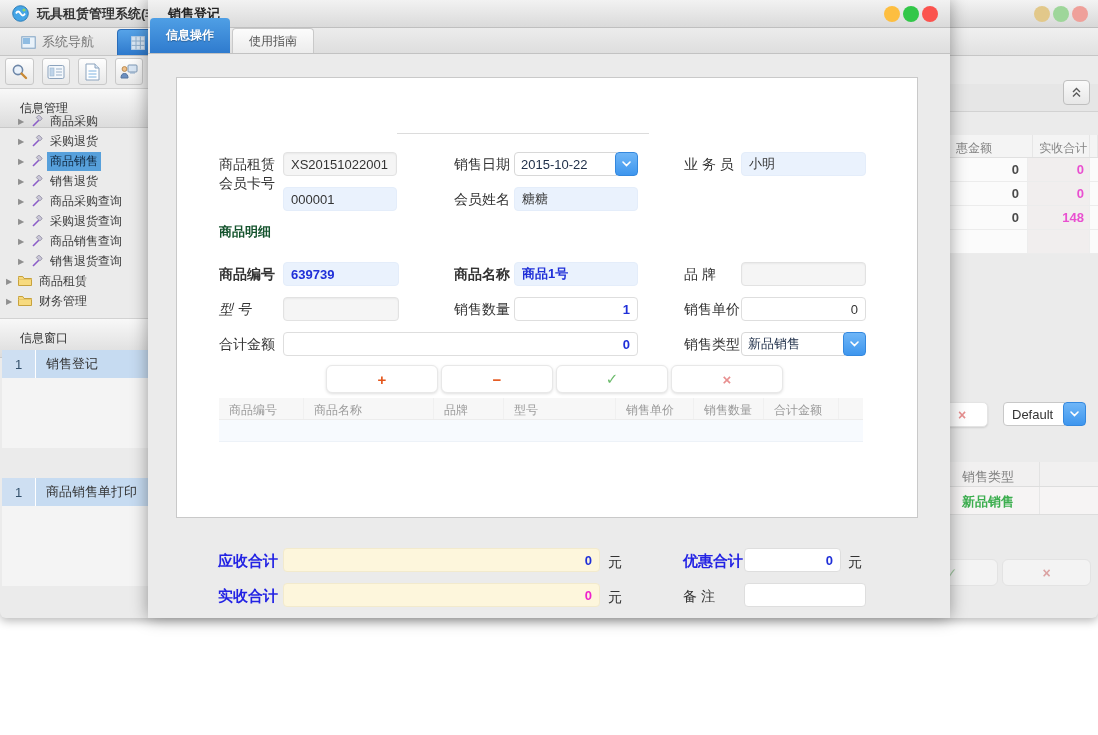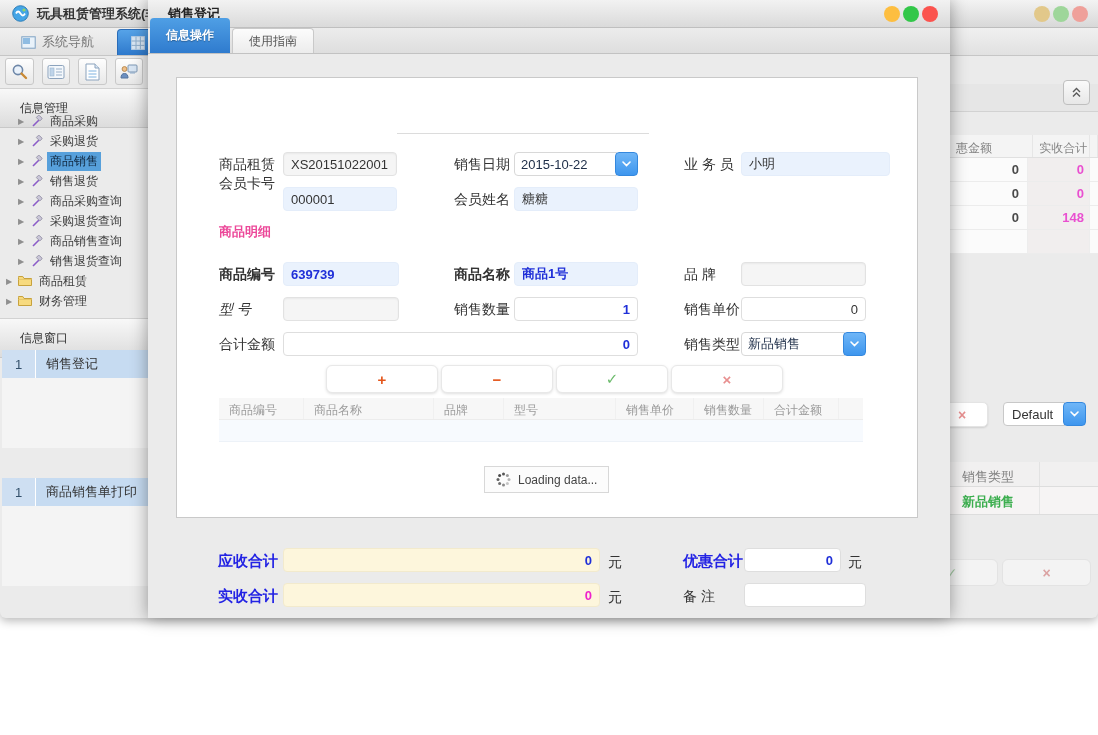--- a/index.html
+++ b/index.html
@@ -435,28 +435,28 @@
       <div class="flabel" style="left:277px; top:74px;">销售日期</div>
       <div class="combo" style="left:337px; top:74px; width:124px;">
         <div class="cfield">2015-10-22</div>
         <div class="combo-btn">
           <svg width="9" height="6">
               <path d="M1 1 L4.5 4.5 L8 1" stroke="#fff" stroke-width="1.6" fill="none" stroke-linecap="round"></path>
             </svg>
         </div>
       </div>
       <div class="flabel" style="left:507px; top:74px;">业 务 员</div>
-      <div class="inp inp-blue" style="left:564px; top:74px; width:149px;">小明</div>
+      <div class="inp inp-blue" style="left:564px; top:74px; width:125px;">小明</div>
 
       <div class="flabel" style="left:42px; top:93px;">会员卡号</div>
       <div class="inp inp-blue" style="left:106px; top:109px; width:114px;">000001</div>
       <div class="flabel" style="left:277px; top:109px;">会员姓名</div>
       <div class="inp inp-blue" style="left:337px; top:109px; width:124px;">糖糖</div>
 
-      <div class="flabel" style="left:42px; top:142px; font-size:13px; font-weight:bold; color:#ec4899;">商品明细</div>
+      <div class="flabel" style="left:42px; top:142px; font-size:13px; font-weight:bold; color:#14532d;">商品明细</div>
 
       <div class="flabel bold" style="left:42px; top:184px;">商品编号</div>
       <div class="inp inp-blue val-blue" style="left:106px; top:184px; width:116px;">639739</div>
       <div class="flabel bold" style="left:277px; top:184px;">商品名称</div>
       <div class="inp inp-blue val-blue" style="left:337px; top:184px; width:124px;">商品1号</div>
       <div class="flabel" style="left:507px; top:184px;">品 牌</div>
       <div class="inp inp-gray" style="left:564px; top:184px; width:125px;"></div>
 
       <div class="flabel" style="left:42px; top:219px;font-style:italic;">型 号</div>
       <div class="inp inp-gray" style="left:106px; top:219px; width:116px;"></div>
@@ -496,35 +496,20 @@
           <div class="dt-th" style="width:130px;">商品名称</div>
           <div class="dt-th" style="width:70px;">品牌</div>
           <div class="dt-th" style="width:112px;">型号</div>
           <div class="dt-th" style="width:78px;">销售单价</div>
           <div class="dt-th" style="width:70px;">销售数量</div>
           <div class="dt-th" style="width:75px;">合计金额</div>
           <div class="dt-th" style="width:24px; border-right:none;"></div>
         </div>
         <div class="dt-body">
           <div class="dt-emptyrow"></div>
-          <div class="loadbox">
-            <span style="display:flex;">
-              <svg width="15" height="15">
-                  <circle cx="7.5" cy="2" r="1.5" fill="#555"></circle>
-                  <circle cx="11.4" cy="3.6" r="1.5" fill="#9a9a9a"></circle>
-                  <circle cx="13" cy="7.5" r="1.5" fill="#b5b5b5"></circle>
-                  <circle cx="11.4" cy="11.4" r="1.5" fill="#c5c5c5"></circle>
-                  <circle cx="7.5" cy="13" r="1.5" fill="#8b8b8b"></circle>
-                  <circle cx="3.6" cy="11.4" r="1.5" fill="#6f6f6f"></circle>
-                  <circle cx="2" cy="7.5" r="1.5" fill="#616161"></circle>
-                  <circle cx="3.6" cy="3.6" r="1.5" fill="#4a4a4a"></circle>
-                </svg>
-            </span>
-            <span>Loading data...</span>
-          </div>
         </div>
       </div>
     </div>
 
     <div class="flabel blue" style="left:70px; top:549px;">应收合计</div>
     <div class="inp inp-cream right val-blue" style="left:135px; top:548px; width:317px;">0</div>
     <div class="unit" style="left:460px; top:550px;">元</div>
 
     <div class="flabel blue" style="left:535px; top:549px;">优惠合计</div>
     <div class="inp inp-white right val-blue" style="left:596px; top:548px; width:97px;">0</div>

